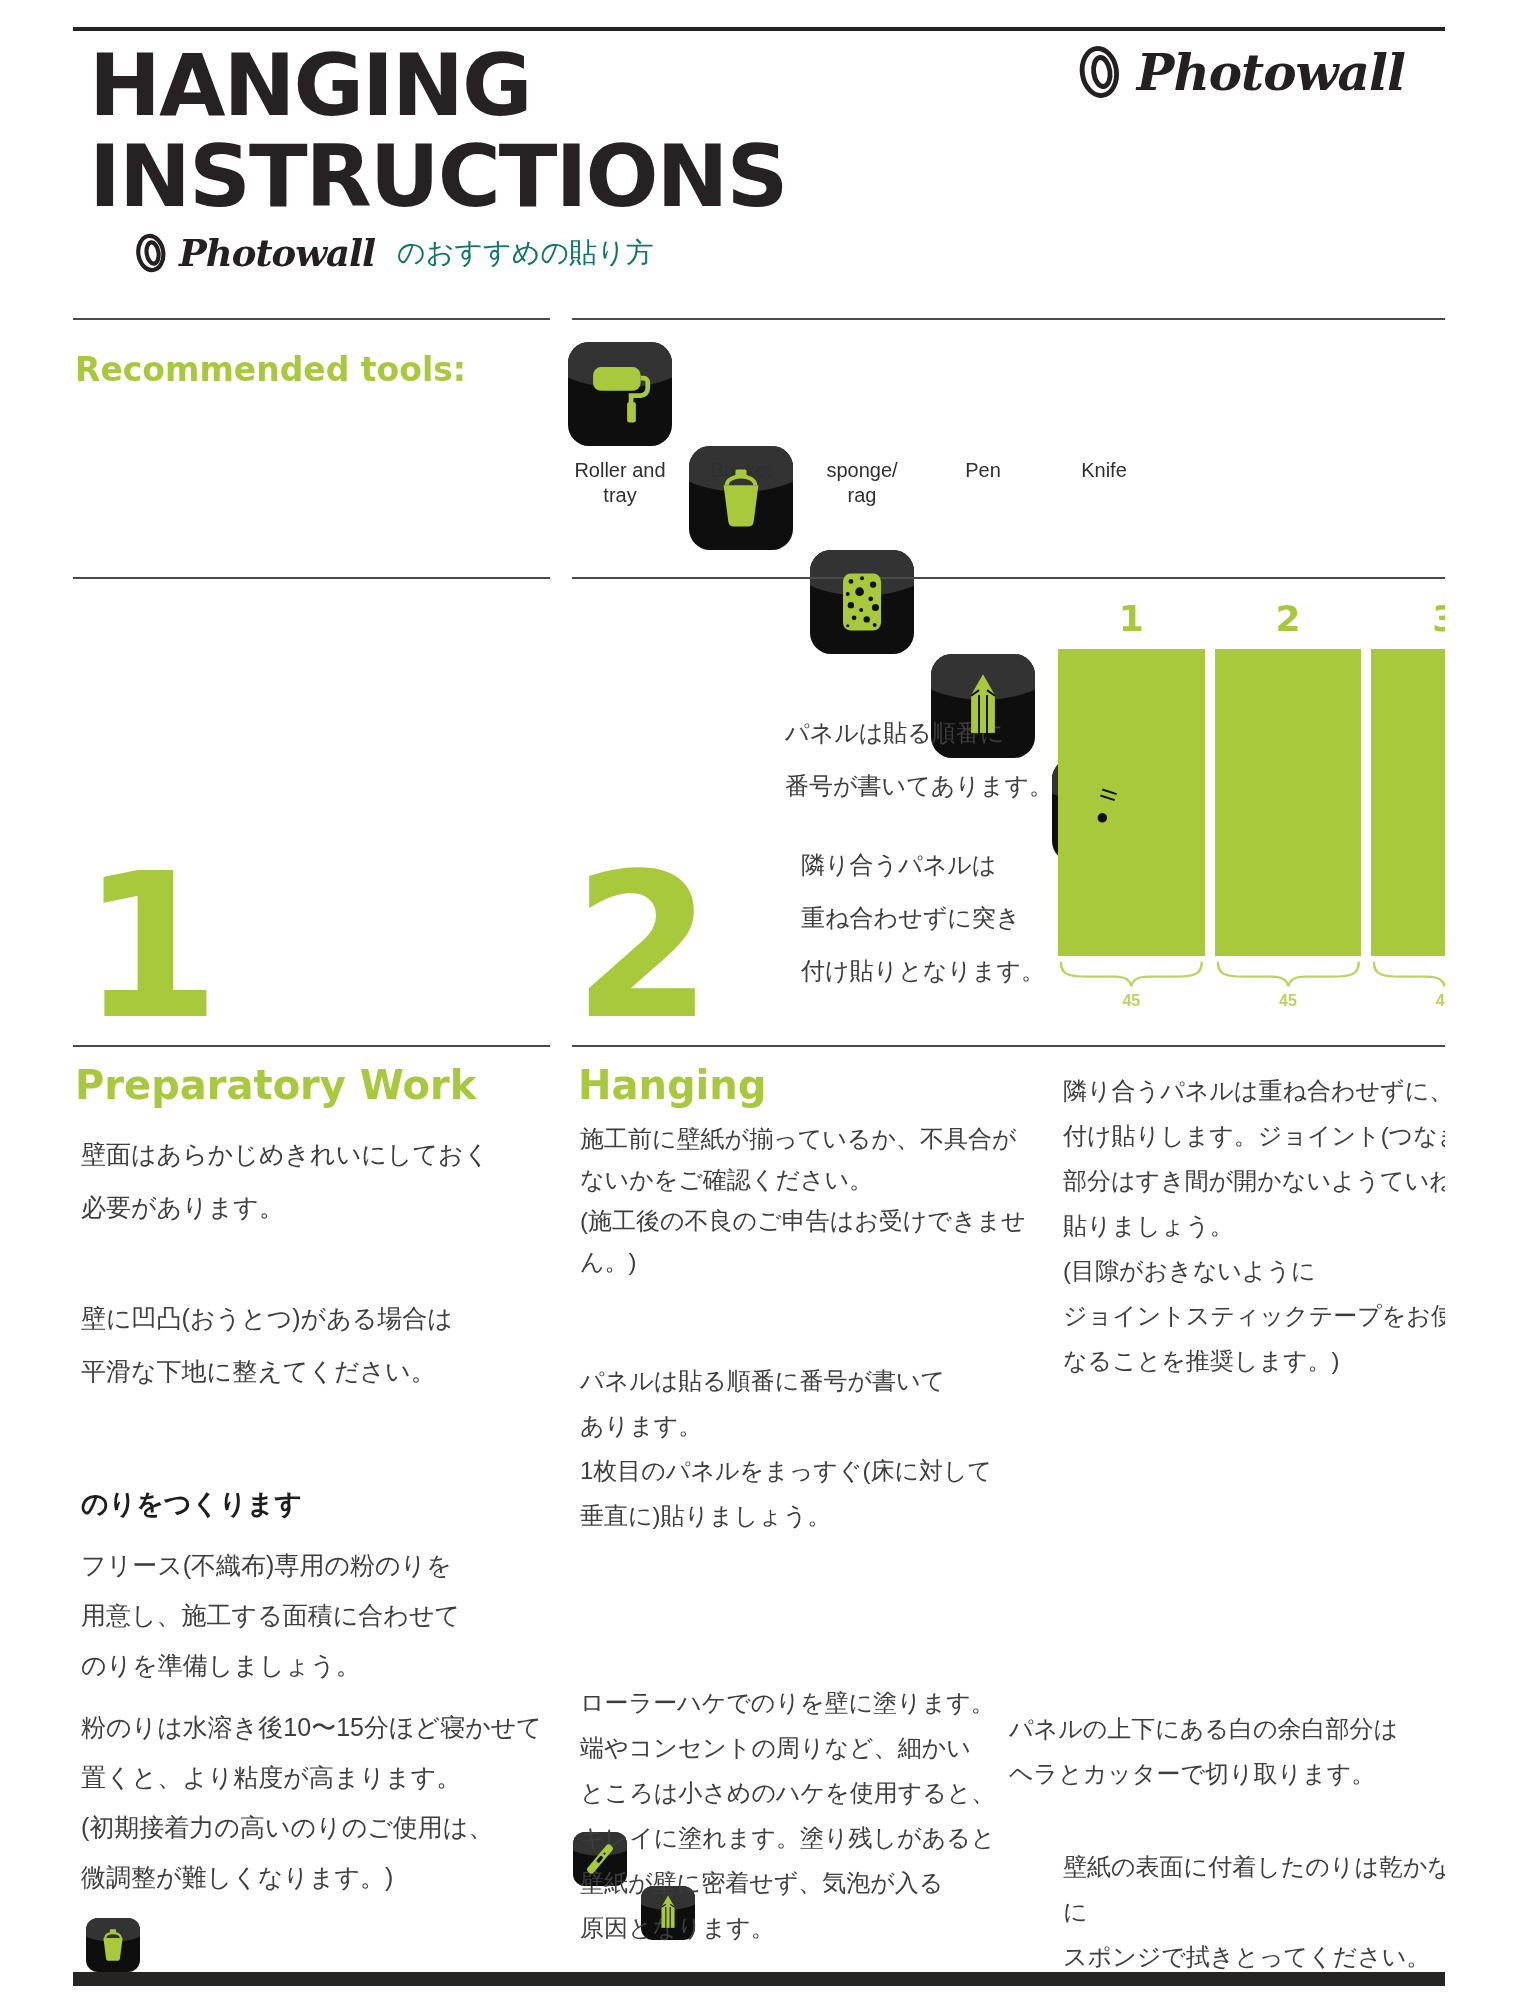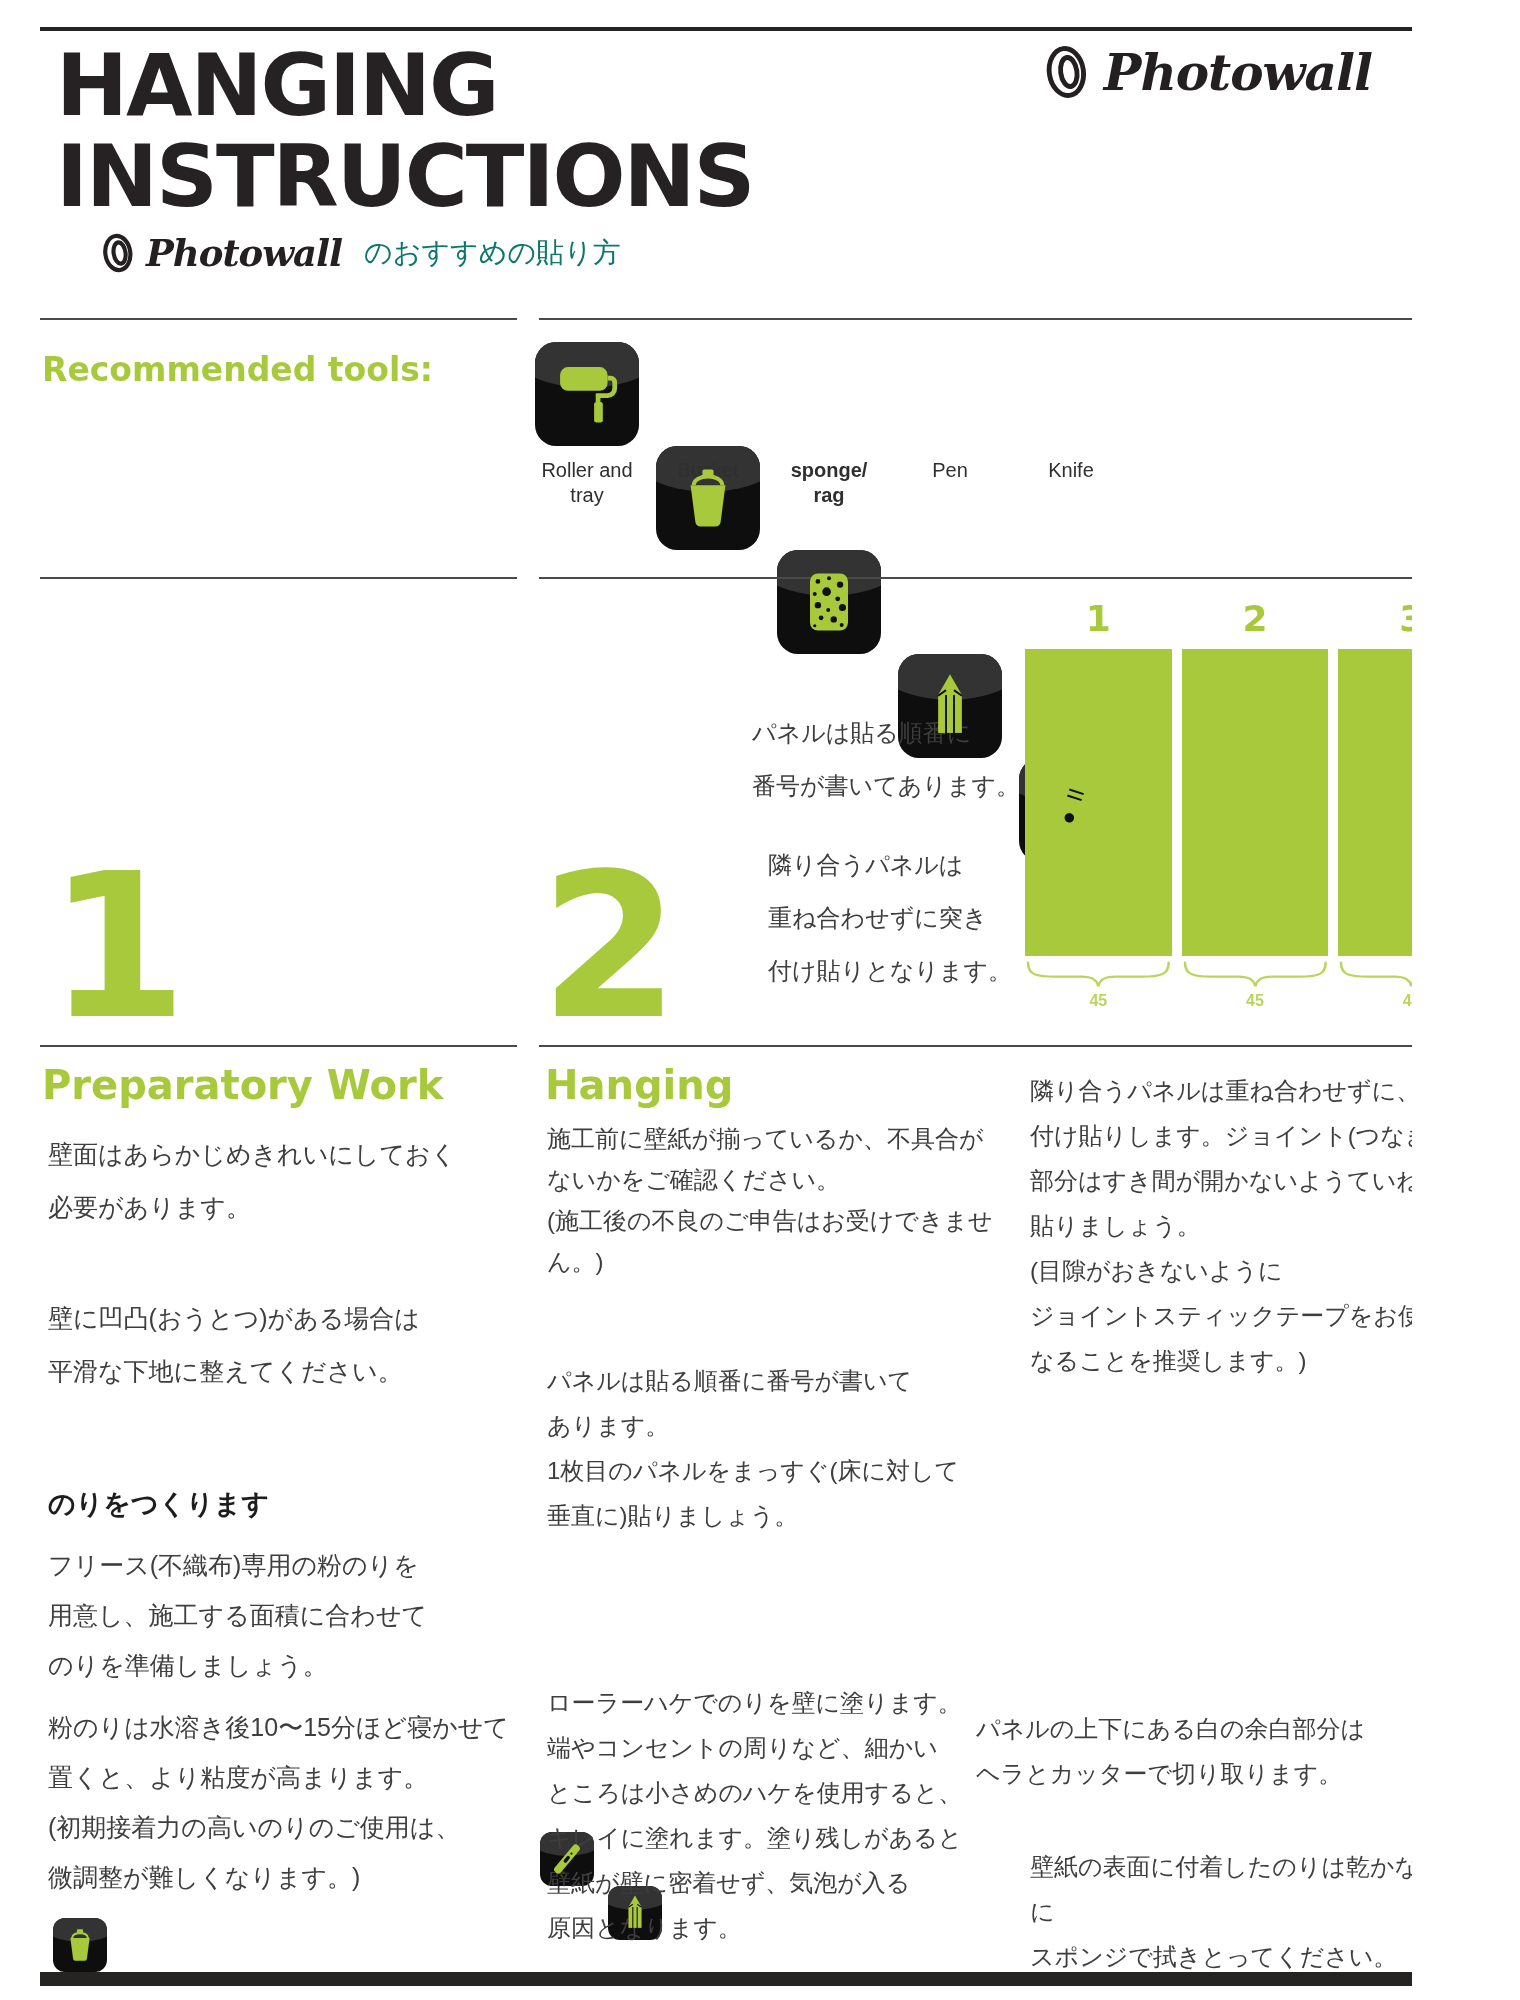--- a/index.html
+++ b/index.html
@@ -1,17 +1,17 @@
 <!DOCTYPE html>
 <html><head>
 <meta charset="utf-8">
 <style>
   html,body{margin:0;padding:0;background:#ffffff;}
   #page{position:relative;width:1412px;height:2000px;background:#ffffff;overflow:hidden;
-        font-family:"Liberation Sans",sans-serif;color:#3e3e3e;}
+        font-family:"Liberation Sans",sans-serif;color:#3e3e3e;margin-left:33px;}
   .abs{position:absolute;}
   .jp{white-space:pre-line;}
   .rule{position:absolute;height:2px;background:#4a4a4a;}
   .bar{position:absolute;background:#262323;}
   .title{font-family:"DejaVu Sans",sans-serif;font-weight:700;font-size:86px;line-height:1.06;
          letter-spacing:-2px;color:#262223;white-space:pre-line;}
   .green-h{font-family:"DejaVu Sans",sans-serif;font-weight:700;color:#a8c93c;}
   .bignum{font-family:"DejaVu Sans",sans-serif;font-weight:700;font-size:200px;line-height:.85;color:#a8c93c;}
   .tile{position:relative;overflow:hidden;background:#0e0e0e;display:flex;align-items:center;justify-content:center;}
   .tile::before{content:"";position:absolute;width:160%;height:92%;left:-30%;top:-48%;background:#333;border-radius:50%;}
@@ -118,21 +118,21 @@
         <path d="M38,24 h19 M38,32 h19" stroke="#111111" stroke-width="2.5"></path>
         <polygon points="36,42 59,42 59,66 48,88 36,72" fill="#a8c93c"></polygon>
         <circle cx="49" cy="58" r="6" fill="#111111"></circle>
       </g>
     </svg>
   </div>
 
   <div class="abs tool-label" style="left:527px;top:458px;width:120px;">Roller and
 tray</div>
   <div class="abs tool-label" style="left:648px;top:458px;width:120px;">Bucket</div>
-  <div class="abs tool-label" style="left:769px;top:458px;width:120px;font-weight:bold;">sponge/
+  <div class="abs tool-label" style="left:769px;top:458px;width:120px;">sponge/
 rag</div>
   <div class="abs tool-label" style="left:890px;top:458px;width:120px;">Pen</div>
   <div class="abs tool-label" style="left:1011px;top:458px;width:120px;">Knife</div>
 
   <div class="rule" style="left:40px;top:577px;width:477px;"></div>
   <div class="rule" style="left:539px;top:577px;width:941px;"></div>
 
   <div class="abs caption jp" style="left:752px;top:706px;width:280px;">パネルは貼る順番に
 番号が書いてあります。</div>
   <div class="abs caption jp" style="left:768px;top:838px;width:280px;">隣り合うパネルは

